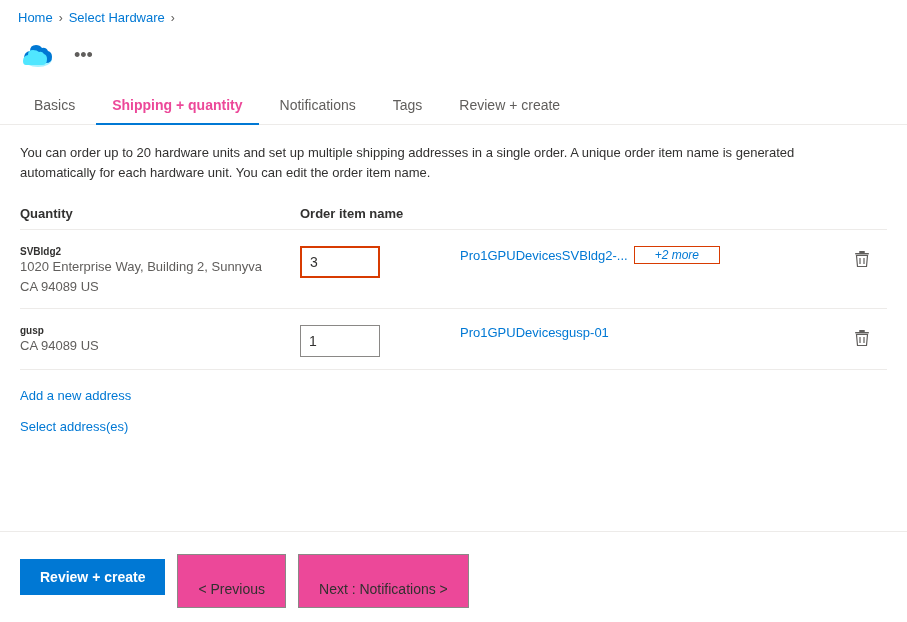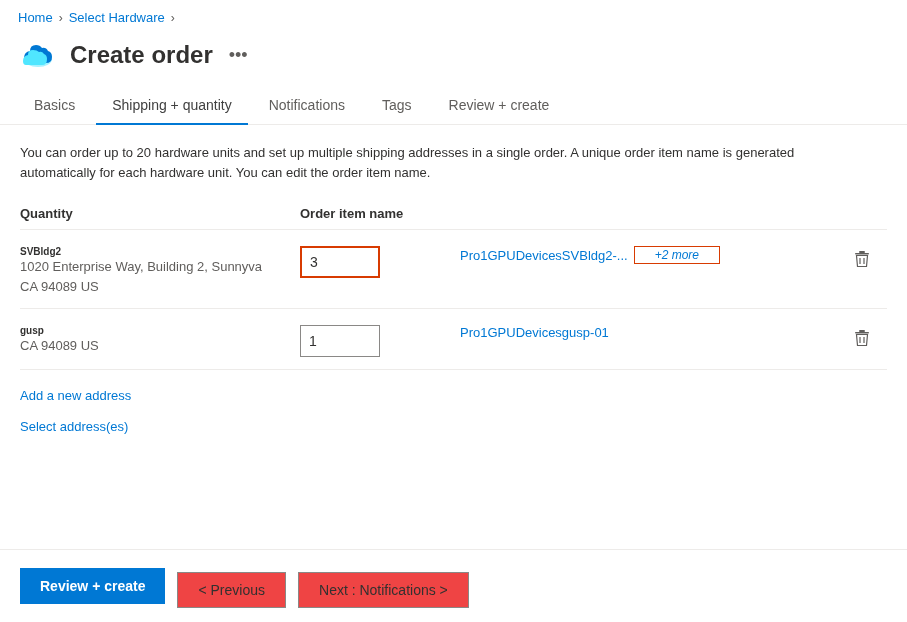--- a/index.html
+++ b/index.html
@@ -9,21 +9,21 @@
     .breadcrumb a { color: #0078d4; text-decoration: none; }
     .breadcrumb .sep { margin: 0 6px; color: #605e5c; font-size: 12px; }
 
     .page-header { display: flex; align-items: center; padding: 4px 18px 12px; gap: 12px; }
     .page-icon { width: 40px; height: 40px; }
     .page-title { font-size: 24px; font-weight: 600; color: #323130; }
     .more-icon { font-size: 18px; color: #605e5c; cursor: pointer; margin-left: 4px; }
 
     .tabs { display: flex; border-bottom: 1px solid #edebe9; padding: 0 18px; gap: 5px; }
     .tab { padding: 10px 16px; font-size: 14px; color: #605e5c; cursor: pointer; border-bottom: 2px solid transparent; margin-bottom: -1px; white-space: nowrap; }
-    .tab.active { color: #404040; border-bottom: 2px solid #0078d4; font-weight: 400; }
+    .tab.active { color: #ec4899; border-bottom: 2px solid #0078d4; font-weight: 700; }
 
     .content { padding: 18px 20px 20px; }
 
     .description { font-size: 13px; color: #323130; margin-bottom: 24px; line-height: 1.5; max-width: 800px; }
 
     .table-header { display: grid; grid-template-columns: 280px 160px 1fr 50px; padding: 0 0 8px; border-bottom: 1px solid #edebe9; margin-bottom: 0; }
     .col-header { font-size: 13px; font-weight: 600; color: #323130; }
 
     .table-row { display: grid; grid-template-columns: 280px 160px 1fr 50px; padding: 16px 0 12px; border-bottom: 1px solid #edebe9; align-items: start; }
     .address-block .name { font-weight: 600; font-size: 10px; color: #323130; }
@@ -37,21 +37,21 @@
     .more-badge { border: 1.5px solid #d83b01; color: #0078d4; font-size: 12px; padding: 1px 20px; white-space: nowrap; cursor: pointer; font-style: italic; }
 
     .delete-icon { color: #605e5c; cursor: pointer; font-size: 16px; display: flex; align-items: center; justify-content: center; padding-top: 4px; }
 
     .footer-links { display: flex; gap: 16px; margin-top: 18px; padding: 0 0 8px; flex-direction: column; }
     .footer-link { color: #0078d4; text-decoration: none; font-size: 13px; cursor: pointer; }
 
     .bottom-bar { position: fixed; bottom: 0; left: 0; width: 907px; background: #fff; border-top: 1px solid #edebe9; padding: 14px 20px; display: flex; align-items: center; gap: 12px; }
 
     .btn-primary { background: #0078d4; color: #fff; border: none; padding: 8px 20px; font-size: 14px; font-weight: 600; cursor: pointer; height: 36px; }
-    .btn-default { background: #ef4444; color: #323130; border: 1px solid #8a8886; padding: 8px 20px; font-size: 14px; cursor: pointer; height: 36px; margin-top: 8px; }
+    .btn-default { background: #ec4899; color: #323130; border: 1px solid #8a8886; padding: 26px 20px; font-size: 14px; cursor: pointer; height: 36px; margin-top: 8px; }
 
     .main-content { padding-bottom: 70px; }
   </style>
 </head>
 <body>
 
 <div class="main-content">
 
   <div class="breadcrumb">
     <a href="#">Home</a>
@@ -61,21 +61,20 @@
   </div>
 
   <div class="page-header">
     <div class="page-icon">
       <svg viewBox="0 0 40 40" xmlns="http://www.w3.org/2000/svg">
         <ellipse cx="20" cy="24" rx="14" ry="8" fill="#50e6ff" opacity="0.5"></ellipse>
         <path d="M10 28 Q6 28 6 23 Q6 17 12 16 Q12 10 18 10 Q22 10 24 13 Q28 12 30 16 Q34 17 34 22 Q34 28 28 28 Z" fill="#0078d4"></path>
         <path d="M8 30 Q5 30 5 26 Q5 21 10 20 Q10 15 15 15 Q19 15 21 17 Q24 16 26 19 Q29 20 29 24 Q29 30 24 30 Z" fill="#50e6ff"></path>
       </svg>
     </div>
-    <h1 class="page-title">Create order</h1>
     <span class="more-icon">•••</span>
   </div>
 
   <div class="tabs">
     <div class="tab">Basics</div>
     <div class="tab active">Shipping + quantity</div>
     <div class="tab">Notifications</div>
     <div class="tab">Tags</div>
     <div class="tab">Review + create</div>
   </div>

